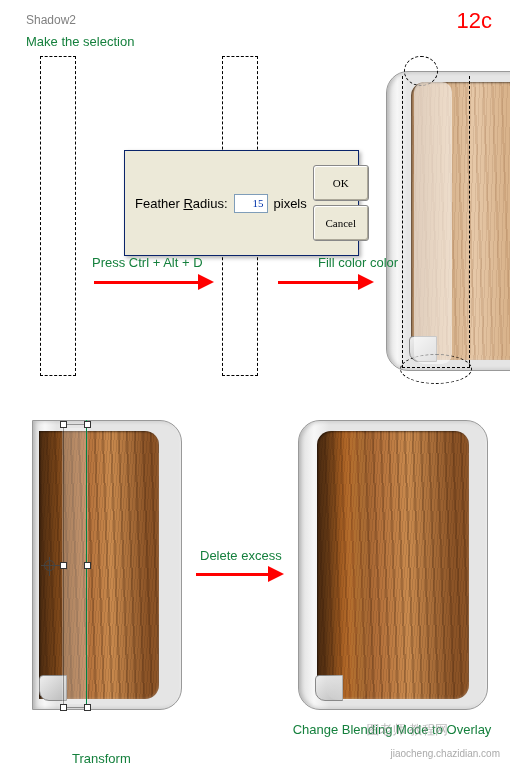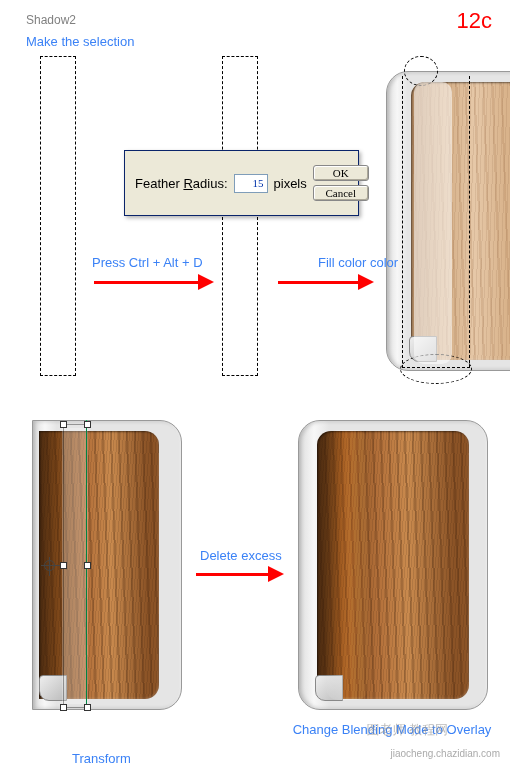--- a/index.html
+++ b/index.html
@@ -22,21 +22,21 @@
   .step-number {
     position: absolute;
     top: 8px;
     right: 18px;
     font-size: 22px;
     color: #ff0000;
     font-family: Arial;
   }
   .instr {
     position: absolute;
-    color: #3b82f6;
+    color: #15803d;
     font-size: 13px;
     font-family: Arial;
   }
   .center-text { text-align: center; }
 
   
   .sel-rect {
     position: absolute;
     border: 1px dashed #000;
     background: transparent;
@@ -93,21 +93,21 @@
     color: #0033aa;
   }
   .dialog-btns {
     display: flex;
     flex-direction: column;
     gap: 4px;
     margin-left: auto;
   }
   .winbtn {
     width: 56px;
-    height: 16px;
+    height: 36px;
     background: #ece9d8;
     border: 1px solid #888;
     border-radius: 3px;
     box-shadow: inset 1px 1px #fff, inset -1px -1px #aca899;
     font-size: 11px;
     font-family: Tahoma;
     cursor: pointer;
   }
 
   

